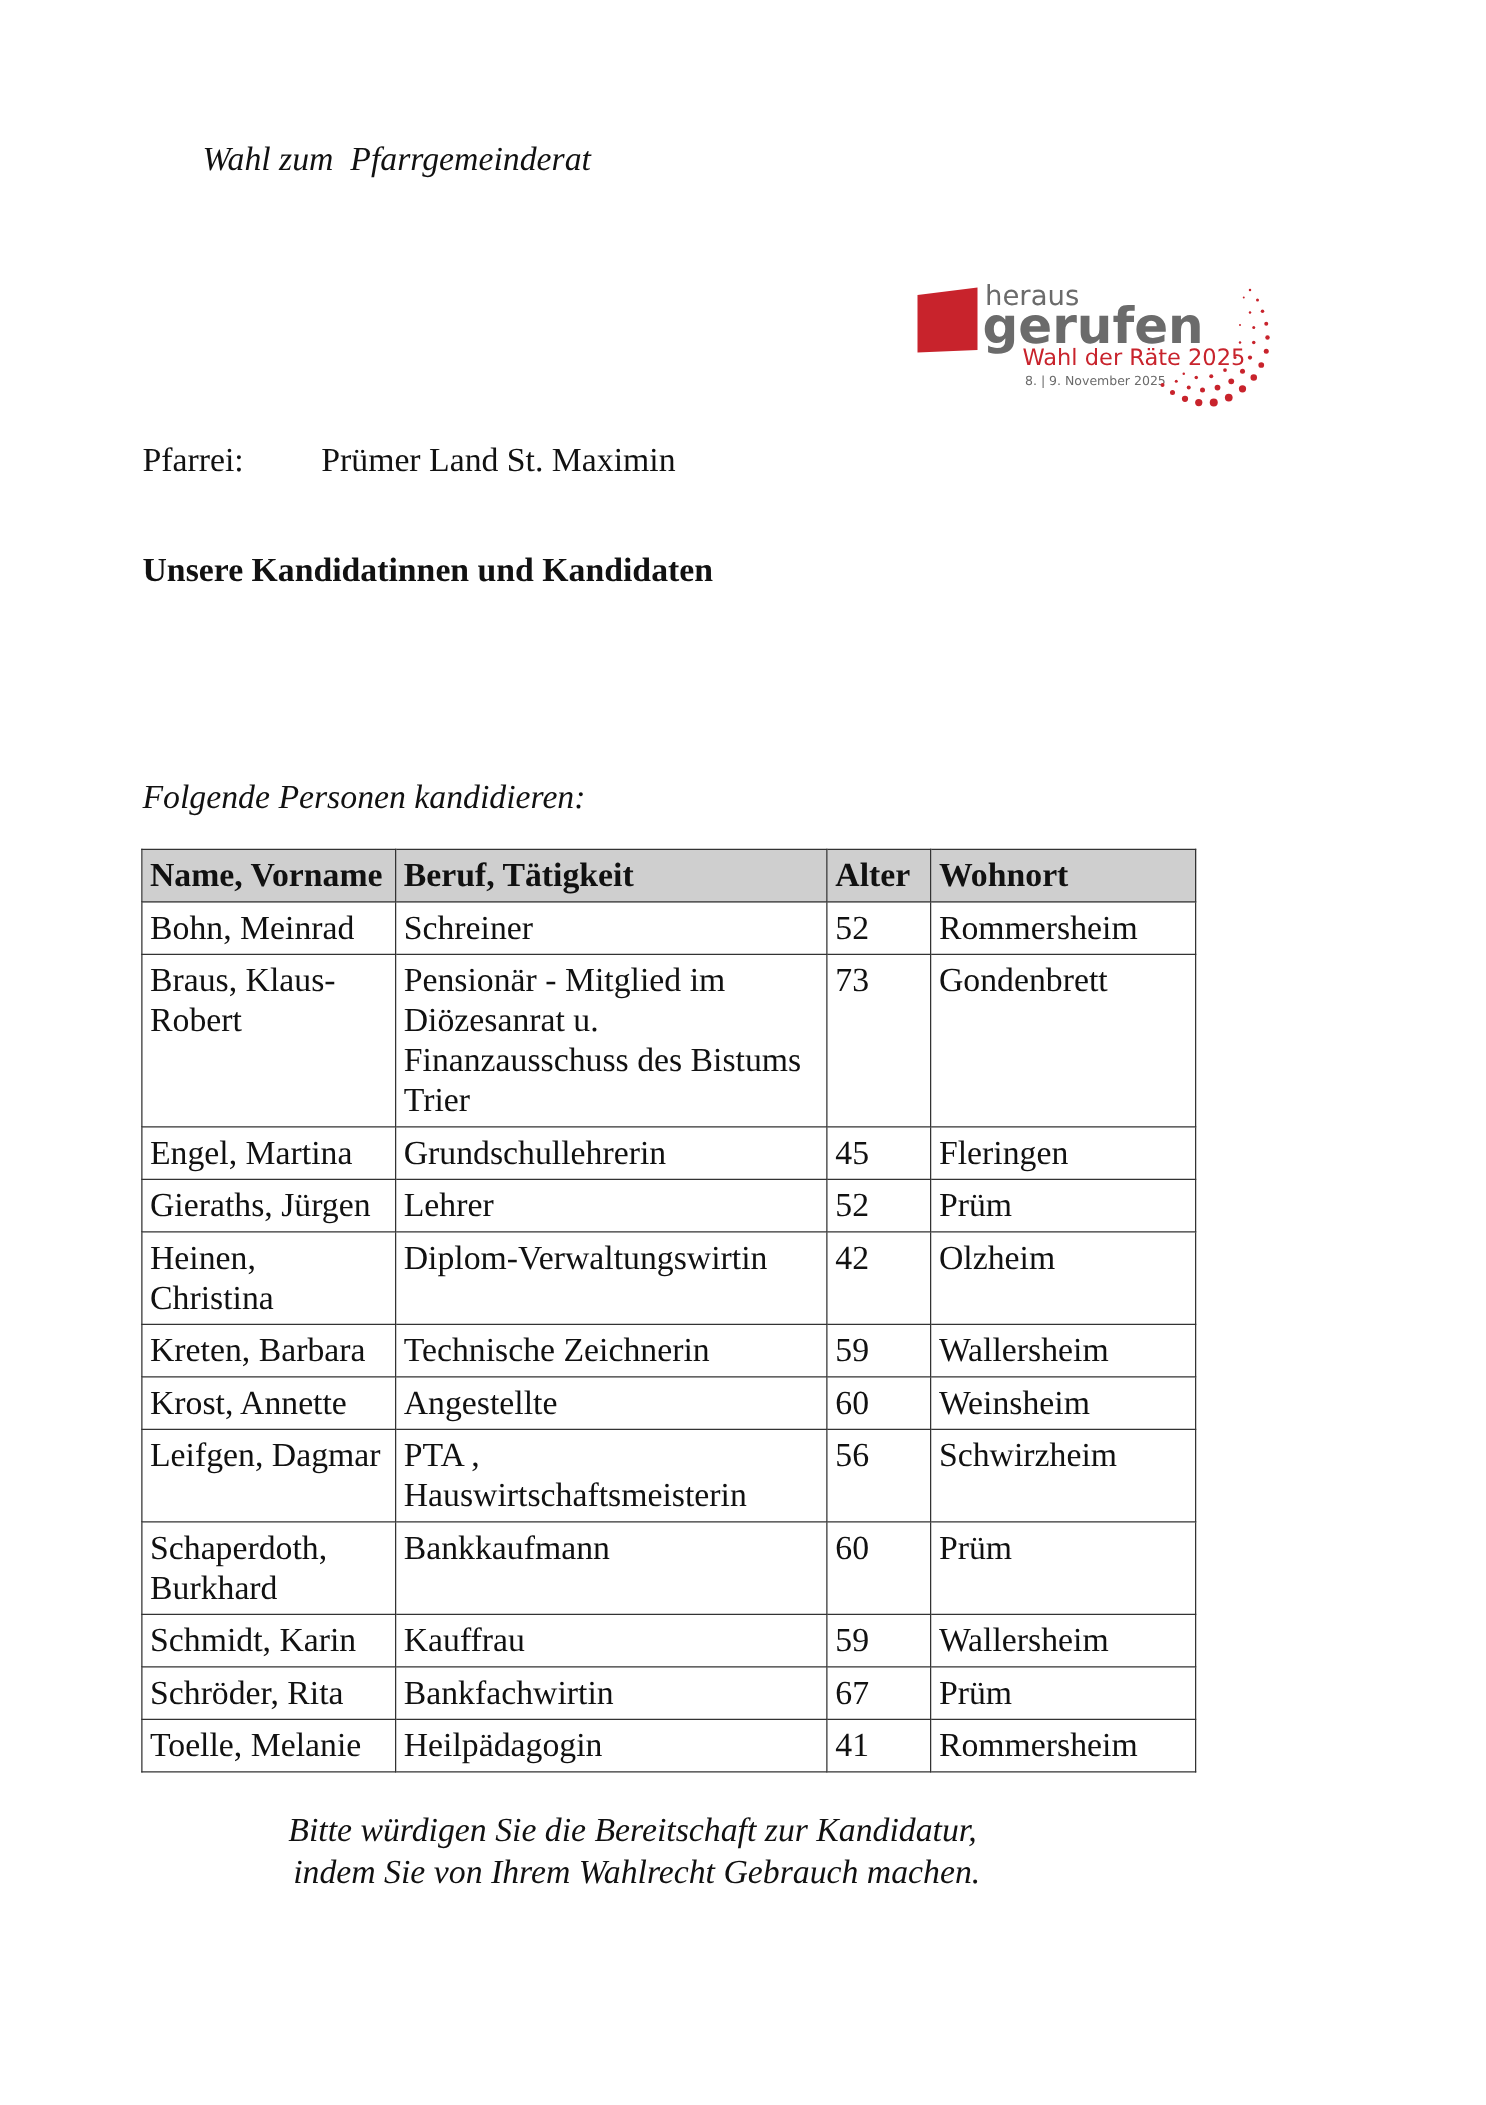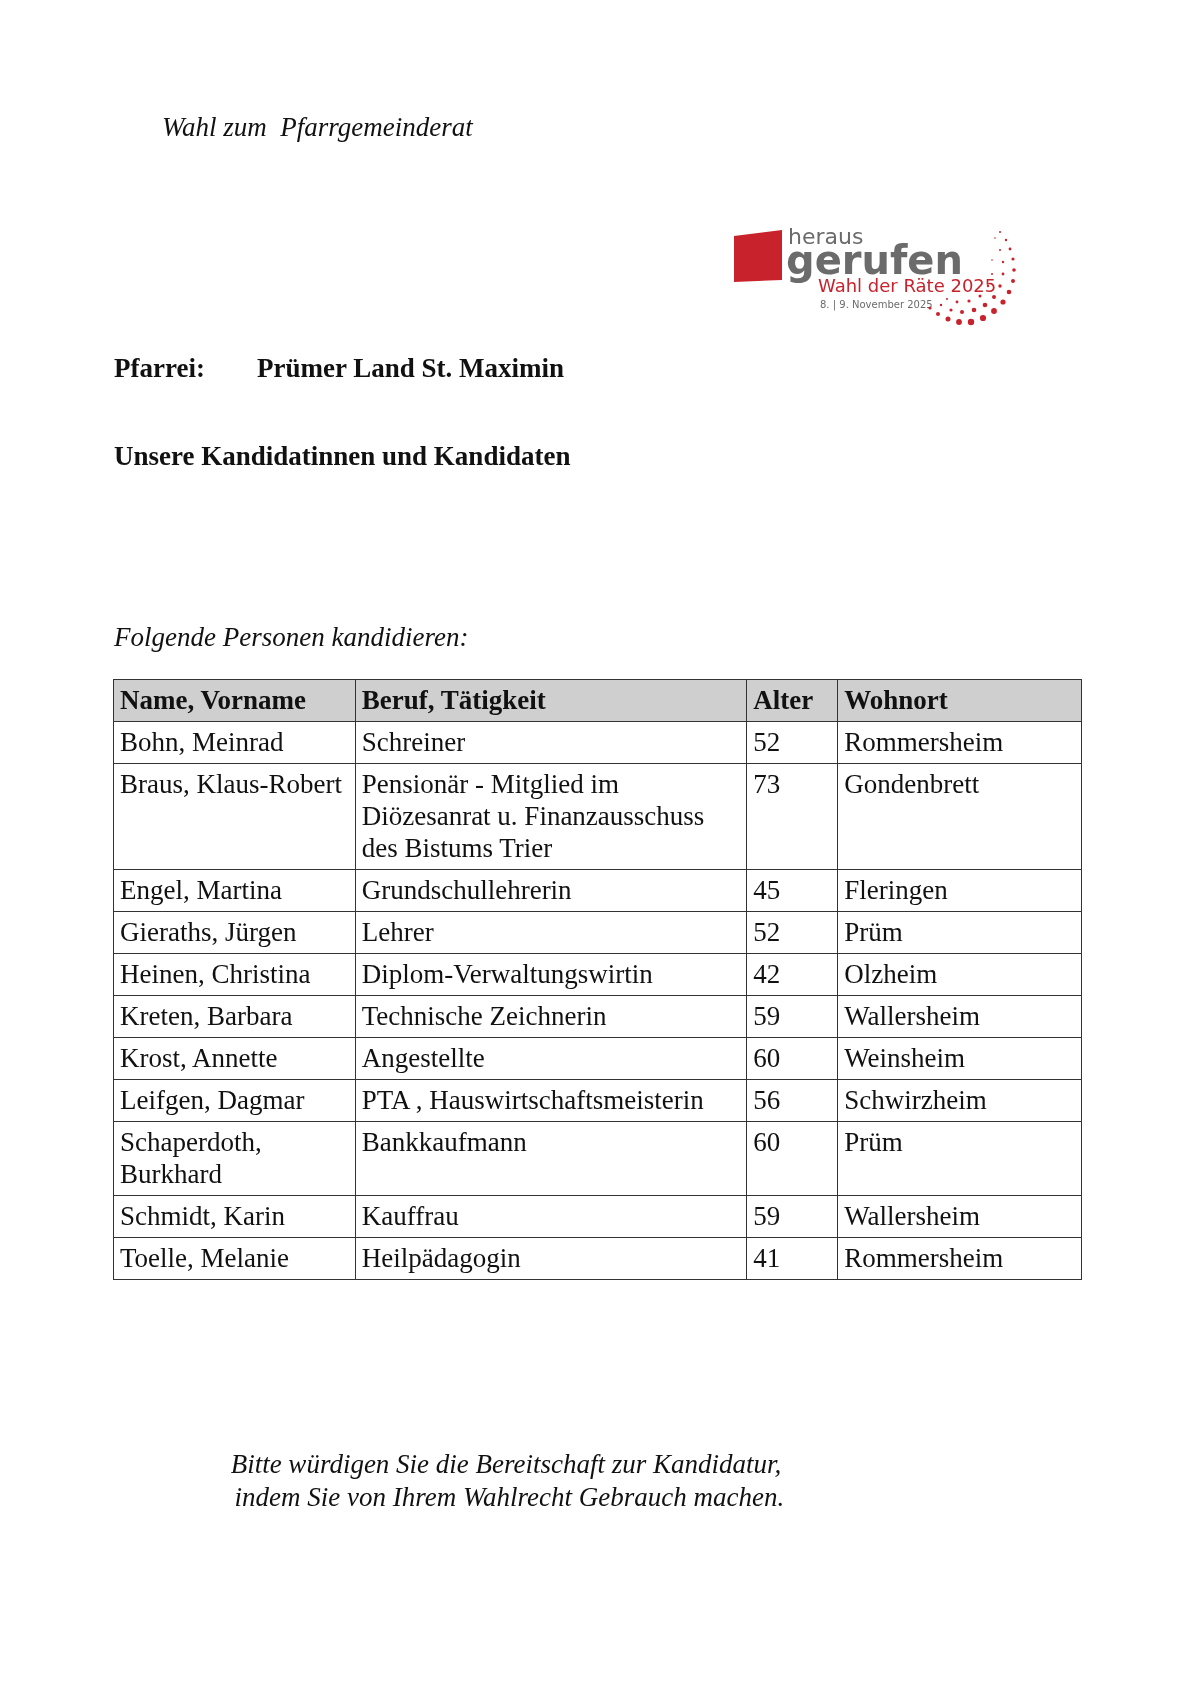--- a/index.html
+++ b/index.html
@@ -33,21 +33,21 @@
       width: 300px;
       height: 130px;
       margin-top: 24px;
     }
     .logo svg { width: 300px; height: 130px; display: block; }
 
     .parish-line {
       left: 114px;
       top: 353px;
       font-size: 27px;
-      font-weight: bold;
+      font-weight: normal;
     }
     .parish-line .lbl {
       display: inline-block;
       width: 143px;
     }
 
     .section-heading {
       left: 114px;
       top: 441px;
       font-size: 27px;
@@ -60,21 +60,21 @@
       font-size: 27px;
       font-style: italic;
       line-height: 33px;
       white-space: pre;
     }
 
     table.candidates {
       position: absolute;
       left: 113px;
       top: 679px;
-      width: 969px;
+      width: 844px;
       border-collapse: collapse;
       font-size: 27px;
       line-height: 32px;
     }
     table.candidates th, table.candidates td {
       border: 1.5px solid #333333;
       text-align: left;
       vertical-align: top;
       padding: 4px 6px 5px 6px;
     }
@@ -230,20 +230,26 @@
         <td>60</td>
         <td>Prüm</td>
       </tr>
       <tr>
         <td>Schmidt, Karin</td>
         <td>Kauffrau</td>
         <td>59</td>
         <td>Wallersheim</td>
       </tr>
       <tr>
+        <td>Schröder, Rita</td>
+        <td>Bankfachwirtin</td>
+        <td>67</td>
+        <td>Prüm</td>
+      </tr>
+      <tr>
         <td>Toelle, Melanie</td>
         <td>Heilpädagogin</td>
         <td>41</td>
         <td>Rommersheim</td>
       </tr>
     </tbody>
 </table>
 
 <div class="abs closing">
   <div>Bitte würdigen Sie die Bereitschaft zur Kandidatur,</div>

